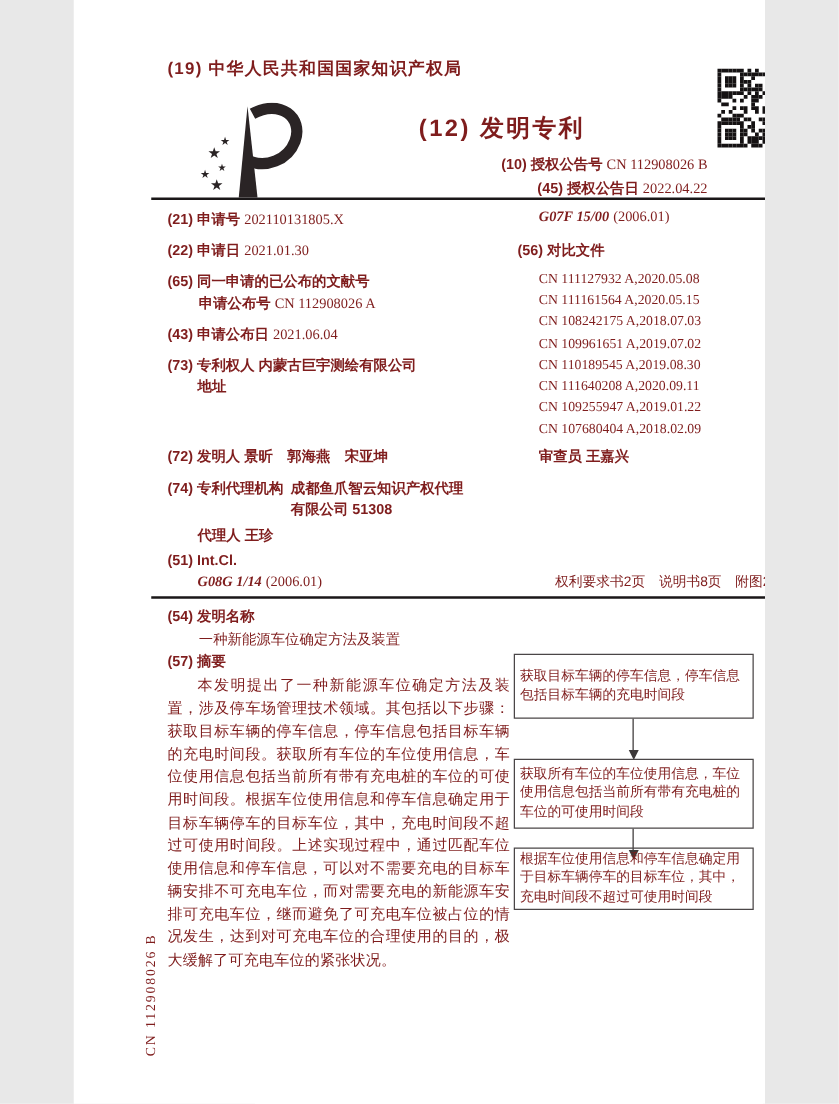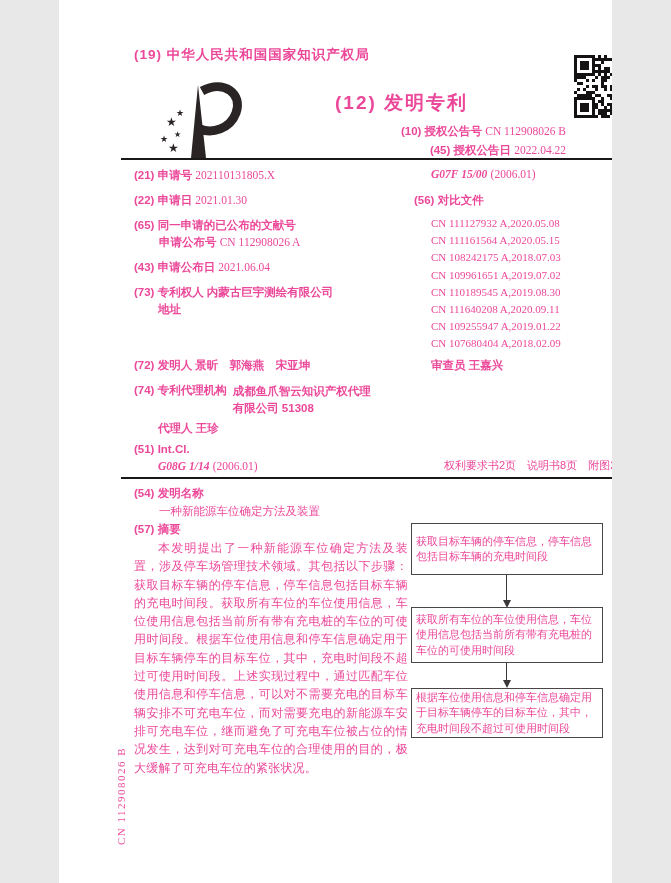--- a/index.html
+++ b/index.html
@@ -1,19 +1,19 @@
 <!DOCTYPE html>
 <html><head>
 <meta charset="utf-8">
 <style>
   * { margin:0; padding:0; box-sizing:border-box; }
   body { background:#e8e8e8; font-family:"Liberation Sans", sans-serif; }
   .page {
     position:relative; width:553px; height:883px; margin:0 auto;
-    background:#ffffff; color:#ec4899; overflow:hidden;
+    background:#ffffff; color:#7f1d1d; overflow:hidden;
   }
   .abs { position:absolute; }
   .lbl { font-weight:bold; }
   .val { font-family:"Liberation Serif", serif; }
   .boldcn { font-weight:bold; }
   .rule { position:absolute; left:62px; width:560px; height:2px; background:#1a1718; }
   .office { left:75px; top:46px; font-size:13.5px; font-weight:bold; letter-spacing:1px; }
   .doctype { left:276px; top:90px; font-size:19px; font-weight:bold; letter-spacing:2px; }
   .hdr-right { right:46px; text-align:right; font-size:11.5px; white-space:nowrap; }
   .field { font-size:11.5px; white-space:nowrap; }
@@ -641,21 +641,21 @@
           <path d="M1,13 C9,12 15,4 23,1" stroke="#3c3839" fill="none" stroke-width="1.2"></path>
         </svg>
       <span>S120</span>
     </div>
 
     <div class="fc-arrow" style="left:95px; top:145px;">
       <div class="stem" style="height:17px;"></div>
         <div class="head"></div>
     </div>
 
-    <div class="fc-box" style="top:170px; height:50px;">根据车位使用信息和停车信息确定用于目标车辆停车的目标车位，其中，充电时间段不超过可使用时间段</div>
+    <div class="fc-box" style="top:160px; height:50px;">根据车位使用信息和停车信息确定用于目标车辆停车的目标车位，其中，充电时间段不超过可使用时间段</div>
     <div class="fc-label" style="left:216px; top:168px;">
       <svg width="24" height="14" viewBox="0 0 24 14">
           <path d="M1,13 C9,12 15,4 23,1" stroke="#3c3839" fill="none" stroke-width="1.2"></path>
         </svg>
       <span>S130</span>
     </div>
   </div>
 
   <div class="abs side-num">CN 112908026 B</div>
 

